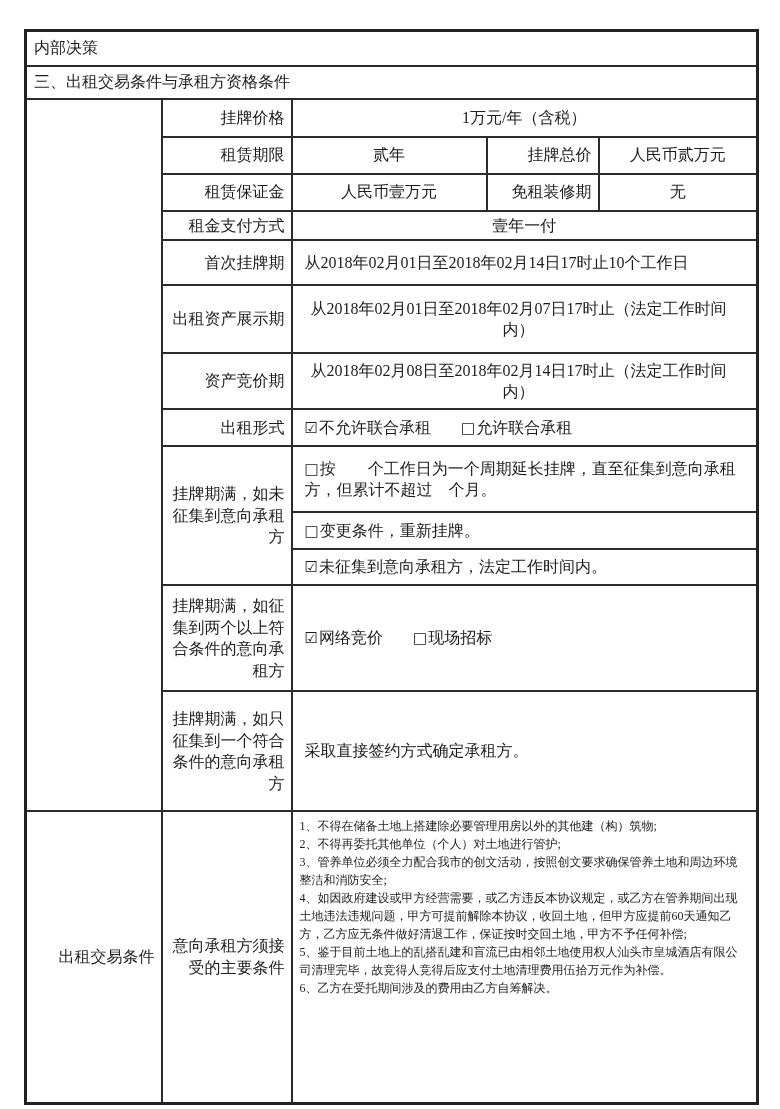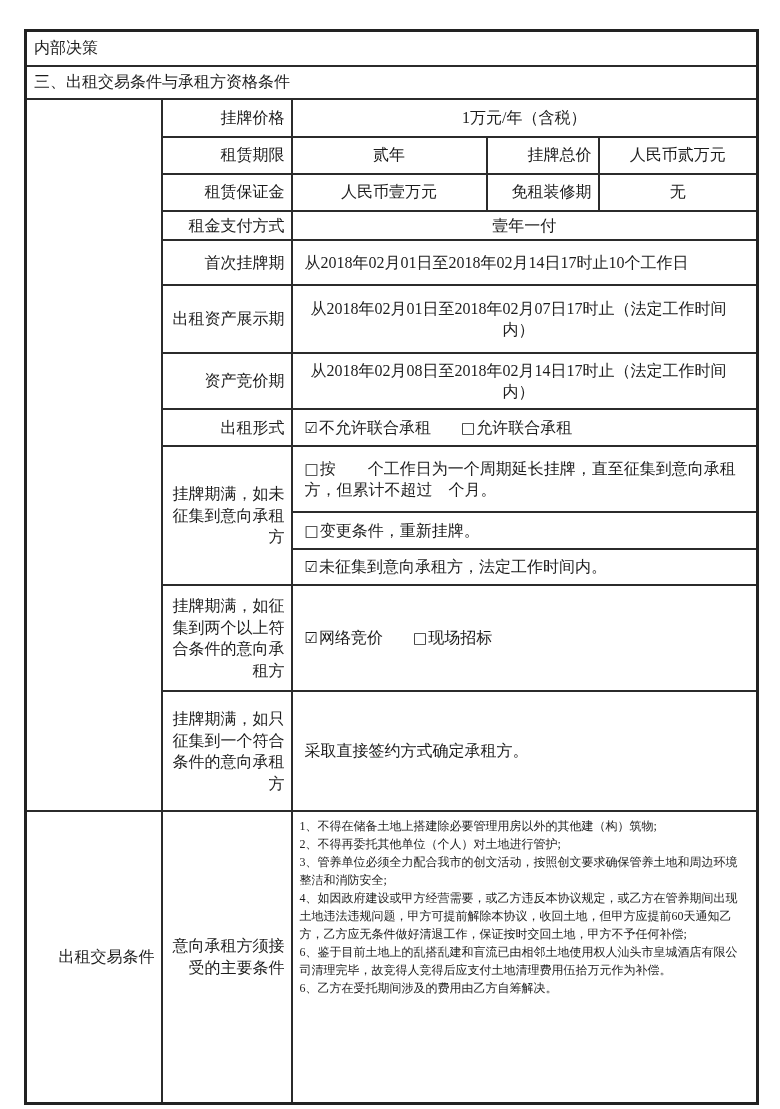--- a/index.html
+++ b/index.html
@@ -174,18 +174,18 @@
   </tr>
 
   <tr style="height:292px">
     <td class="lbl">出租交易条件</td>
     <td class="lbl">意向承租方须接受的主要条件</td>
     <td colspan="3" class="conditions-cell">
       <div class="cond-item">1、不得在储备土地上搭建除必要管理用房以外的其他建（构）筑物;</div>
       <div class="cond-item">2、不得再委托其他单位（个人）对土地进行管护;</div>
       <div class="cond-item">3、管养单位必须全力配合我市的创文活动，按照创文要求确保管养土地和周边环境整洁和消防安全;</div>
       <div class="cond-item">4、如因政府建设或甲方经营需要，或乙方违反本协议规定，或乙方在管养期间出现土地违法违规问题，甲方可提前解除本协议，收回土地，但甲方应提前60天通知乙方，乙方应无条件做好清退工作，保证按时交回土地，甲方不予任何补偿;</div>
-      <div class="cond-item">6、鉴于目前土地上的乱搭乱建和盲流已由相邻土地使用权人汕头市皇城酒店有限公司清理完毕，故竞得人竞得后应支付土地清理费用伍拾万元作为补偿。</div>
+      <div class="cond-item">5、鉴于目前土地上的乱搭乱建和盲流已由相邻土地使用权人汕头市皇城酒店有限公司清理完毕，故竞得人竞得后应支付土地清理费用伍拾万元作为补偿。</div>
       <div class="cond-item">6、乙方在受托期间涉及的费用由乙方自筹解决。</div>
     </td>
   </tr>
 </tbody>
   </table>
 
 </body></html>

